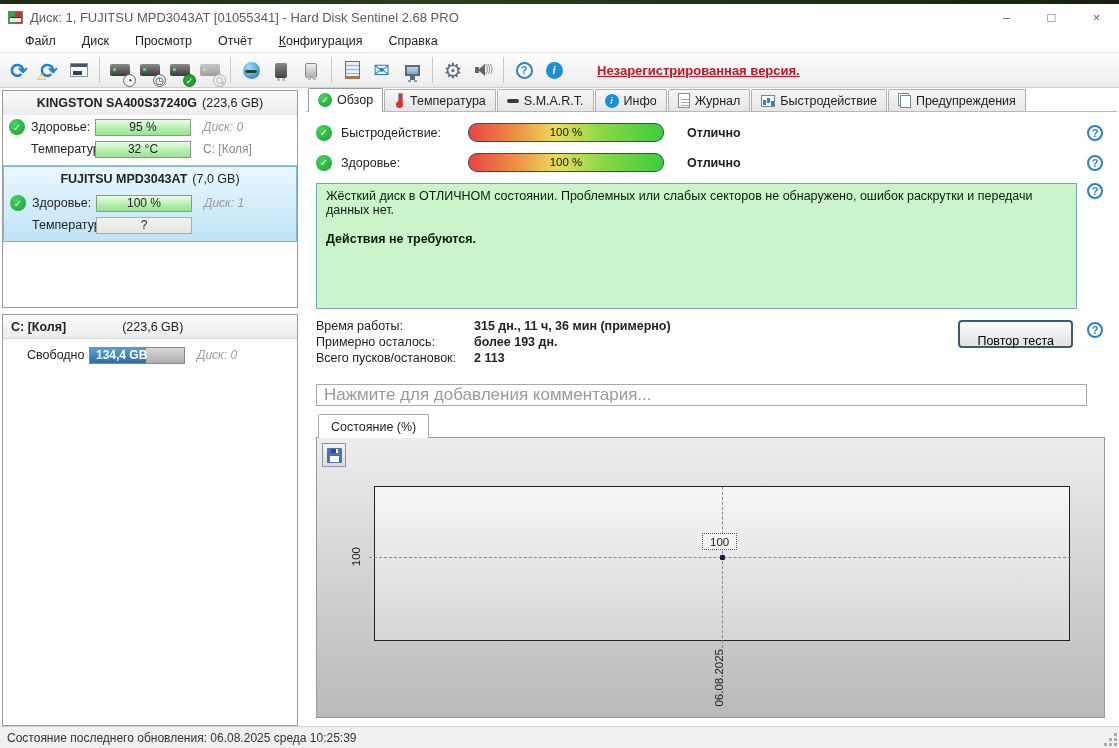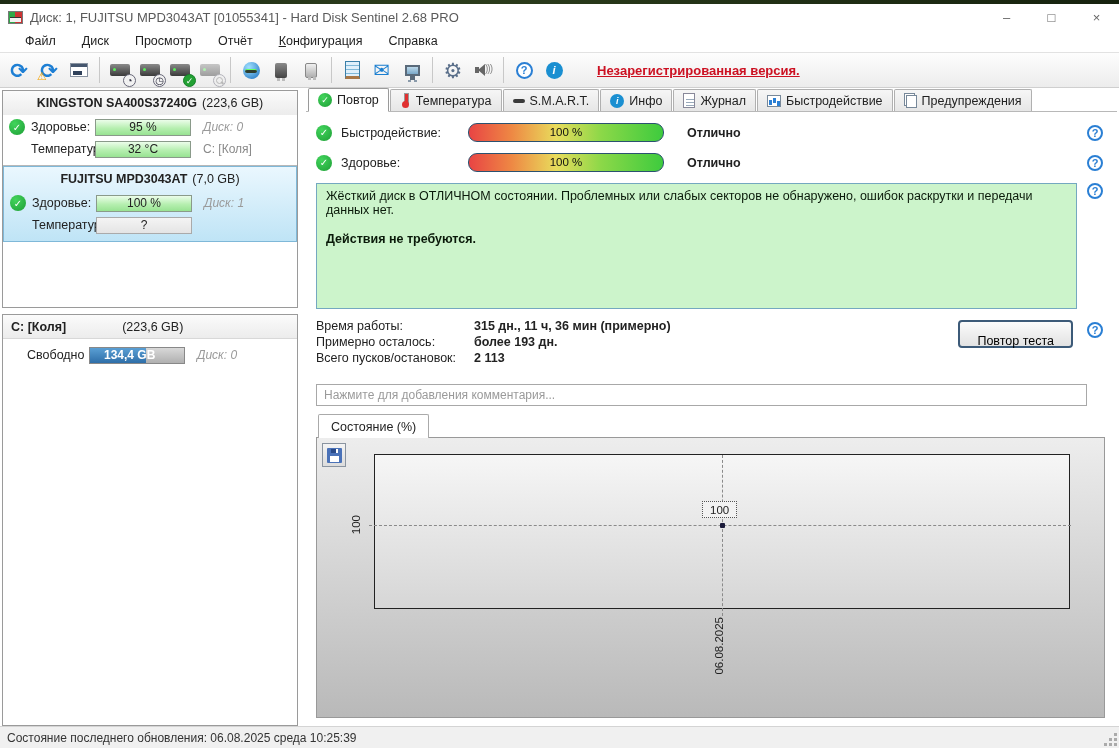--- a/index.html
+++ b/index.html
@@ -89,21 +89,21 @@
   .partition-card { position:absolute; left:0; right:0; top:224px; bottom:0; border:1px solid #9a9a9a; background:#fff; }
   .part-header { height:24px; display:flex; align-items:center; background:linear-gradient(#fbfbfb,#ececec);
     border-bottom:1px solid #d8d8d8; padding:0 8px; }
   .part-name { font-weight:bold; font-size:12.5px; }
   .part-size { margin-left:56px; font-size:12.5px; }
   .part-row { display:flex; align-items:center; height:22px; margin-top:5px; padding-left:24px; }
   .part-free-label { width:62px; font-size:12.5px; }
   .free-bar { width:96px; height:17px; border:1px solid #888; background:linear-gradient(#d8d8d8,#b0b0b0);
     display:flex; overflow:hidden; font-size:12px; }
   .free-fill { width:60%; background:linear-gradient(#5a9fd4,#2e6ea8); color:#fff; font-weight:bold;
-    text-align:center; line-height:15px; overflow:visible; white-space:nowrap; padding-left:14px; }
+    text-align:center; line-height:15px; overflow:visible; white-space:nowrap; padding-left:6px; }
 
   
   .tabbar { height:24px; display:flex; align-items:flex-end; border-bottom:1px solid #b8b8b8; padding-left:2px; }
   .tab { height:22px; display:flex; align-items:center; gap:5px; padding:0 9px; margin-right:1px;
     border:1px solid #b0b0b0; border-bottom:none; background:linear-gradient(#f6f6f6,#e6e6e6);
     font-size:12.5px; border-radius:2px 2px 0 0; }
   .tab.active { height:24px; background:#fff; border-color:#9a9a9a; margin-bottom:-1px; border-bottom:1px solid #fff; }
   .thermo { width:11px; height:15px; position:relative; flex:none; }
   .thermo::before { content:''; position:absolute; left:4px; top:0; width:3px; height:10px; background:#e03030; border:1px solid #999; }
   .thermo::after { content:''; position:absolute; left:2px; bottom:0; width:7px; height:7px; border-radius:50%; background:#e03030; }
@@ -129,35 +129,35 @@
   .summary-box { flex:1; height:126px; background:#ccf4cb; border:1px solid #74a8c0; padding:5px 9px; font-size:12.5px; color:#0a1a0a; }
   .summary-line2 { font-weight:bold; margin-top:15px; }
   .stats-block { position:relative; margin:9px 14px 0 10px; height:56px; }
   .stat-row { display:flex; height:16px; align-items:center; }
   .stat-label { width:158px; font-size:12.5px; }
   .stat-value { font-weight:bold; font-size:12.5px; }
   .retest-btn { position:absolute; right:30px; top:2px; height:24px; padding:12px 17px; border:2px solid #3c5a78; border-radius:4px;
     background:linear-gradient(#fbfbfb,#e2e2e2); font-size:12.5px; font-family:inherit; }
   .stats-help { position:absolute; right:0; top:4px; }
   .comment-input { display:block; margin:10px 30px 0 10px; width:calc(100% - 40px); height:22px; border:1px solid #a8a8a8;
-    padding:5px 7px; font-size:12px; font-family:inherit; color:#333; }
+    padding:5px 7px; font-size:17px; font-family:inherit; color:#333; }
   .comment-input::placeholder { color:#9a9a9a; }
 
   
   .chart-block { position:relative; margin:8px 12px 0 10px; height:306px; }
   .chart-tab { position:absolute; left:2px; top:0; height:24px; padding:0 12px; display:flex; align-items:center;
     background:#fff; border:1px solid #aaa; border-bottom:none; font-size:12.5px; z-index:2; border-radius:2px 2px 0 0;text-align:center; }
   .chart-panel { position:absolute; left:0; right:0; top:23px; bottom:2px; border:1px solid #999;
     background:linear-gradient(#ededed,#b9b9b9); }
   .save-btn { position:absolute; left:5px; top:5px; width:24px; height:24px; border:1px solid #8a94a0;
     background:linear-gradient(#f4f4f4,#dcdcdc); display:flex; align-items:center; justify-content:center; }
   .floppy { width:15px; height:15px; background:#4a72b8; border-radius:1px; position:relative; }
   .floppy::before { content:''; position:absolute; left:3px; bottom:1px; width:9px; height:6px; background:#fff; }
   .floppy::after { content:''; position:absolute; left:4px; top:1px; width:7px; height:4px; background:#2a4a88; box-shadow:inset -2px 0 #fff; }
-  .plot { position:absolute; left:57px; top:16px; width:696px; height:155px; border:1px solid #222;
+  .plot { position:absolute; left:57px; top:48px; width:696px; height:155px; border:1px solid #222;
     background:linear-gradient(#f6f6f6,#d6d6d6); }
   .hgrid { position:absolute; left:-6px; width:702px; top:70px; border-top:1px dashed #8a8a8a; }
   .vgrid { position:absolute; left:347px; top:0; height:161px; border-left:1px dashed #8a8a8a; }
   .data-dot { position:absolute; left:345px; top:68px; width:5px; height:5px; background:#1a1a3a; border-radius:1px; }
   .point-label { position:absolute; left:327px; top:46px; padding:0 7px; height:17px; line-height:16px;
     border:1px dotted #555; background:#f2f2f2; font-size:11.5px; z-index:2; }
   .vtext { writing-mode:vertical-rl; transform:rotate(180deg); font-size:11.5px; color:#222; }
   .ytick { position:absolute; left:-25px; top:50px; height:40px; display:flex; align-items:center; }
   .xtick { position:absolute; left:338px; top:162px; height:72px; display:flex; align-items:flex-start; }
 
@@ -317,21 +317,21 @@
         </span>
         <span class="row-right">Диск: 0</span>
       </div>
     </div>
   </aside>
 
   <section class="mainarea">
     <div class="tabbar">
       <div class="tab active">
         <span class="ok-circle" style="width:14px;height:14px;font-size:9px;">✓</span>
-        <span>Повтор</span>
+        <span>Обзор</span>
       </div>
       <div class="tab">
         <span class="thermo"></span>
         <span>Температура</span>
       </div>
       <div class="tab">
         <span class="dash-ico"></span>
         <span>S.M.A.R.T.</span>
       </div>
       <div class="tab">

